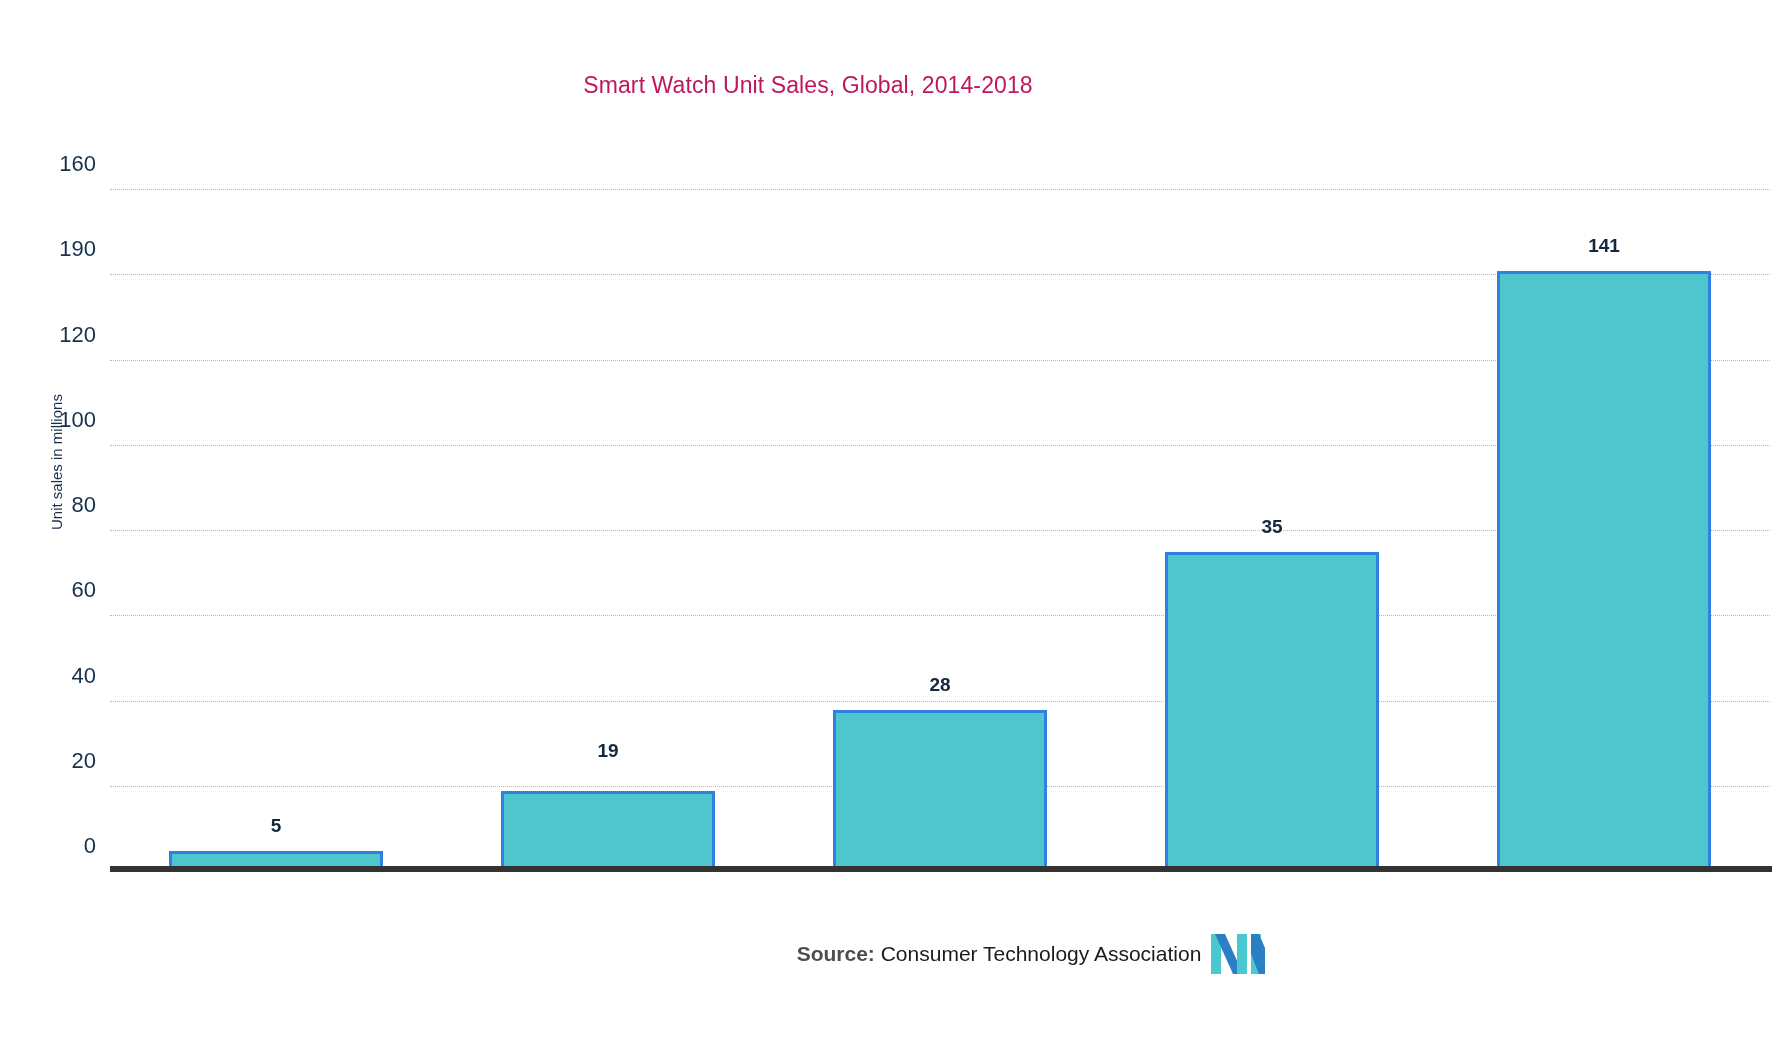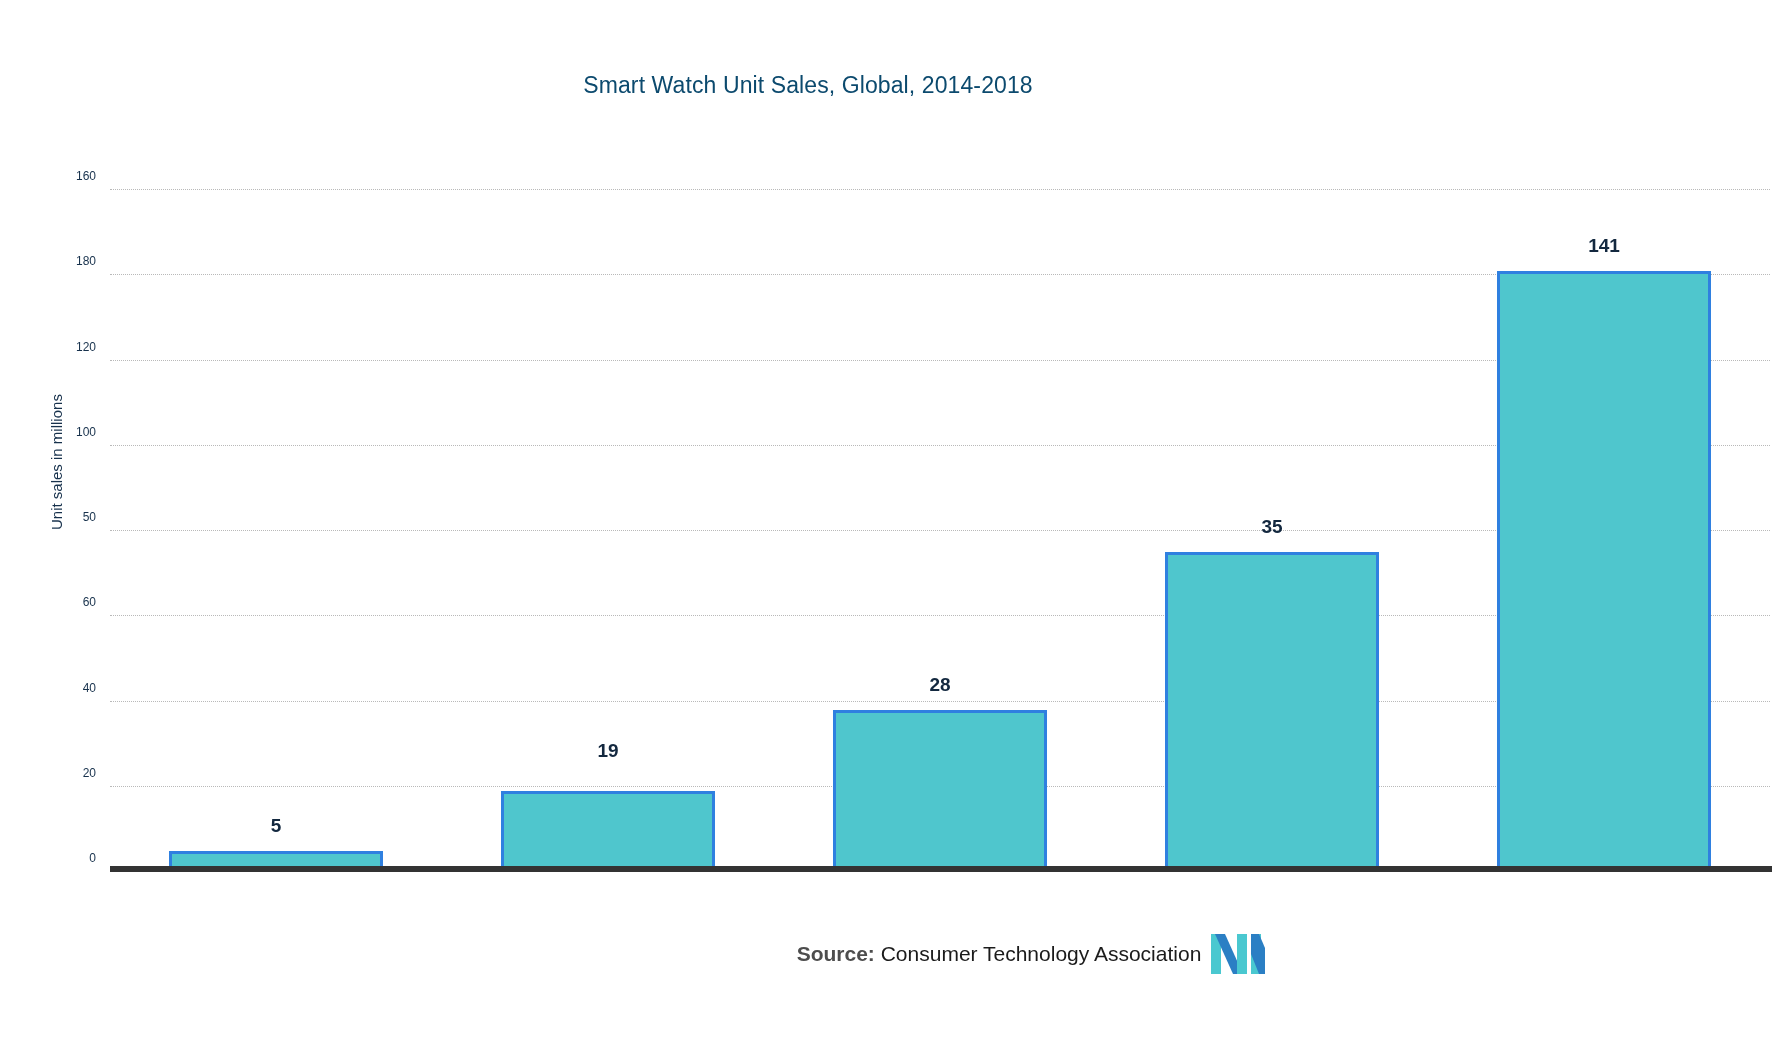--- a/index.html
+++ b/index.html
@@ -25,21 +25,21 @@
 
   
   .chart-title {
     position: absolute;
     left: 0;
     top: 72px;
     width: 1616px;
     text-align: center;
     font-size: 23px;
     font-weight: 400;
-    color: #0c4a6e;
+    color: #be185d;
     letter-spacing: 0.1px;
     font-family: "Liberation Sans", sans-serif;
   }
 
   
   #plot-area {
     position: absolute;
     left: 110px;
     top: 190px;
     width: 1660px;
@@ -52,21 +52,21 @@
     width: 100%;
     height: 0;
     border-top: 1px dotted #b9b9b9;
   }
 
   .y-tick-label {
     position: absolute;
     right: 100%;
     margin-right: 14px;
     transform: translateY(-50%);
-    font-size: 12px;
+    font-size: 22px;
     color: #17314c;
     white-space: nowrap;
     font-family: "Liberation Sans", sans-serif;
     margin-left: 16px;
   }
 
   #axis-line {
     position: absolute;
     left: 110px;
     top: 866px;
@@ -160,24 +160,24 @@
         <div class="gridline" style="bottom: 426.25px; border-top-color: rgb(185, 185, 185);"></div>
         <div class="gridline" style="bottom: 511.5px; border-top-color: rgb(185, 185, 185);"></div>
         <div class="gridline" style="bottom: 596.75px; border-top-color: rgb(185, 185, 185);"></div>
         <div class="gridline" style="bottom: 682px; border-top-color: rgb(185, 185, 185);"></div>
       </div>
     <div id="y-tick-labels">
         <div class="y-tick-label" style="bottom: 0px; color: rgb(23, 49, 76);">0</div>
         <div class="y-tick-label" style="bottom: 85.25px; color: rgb(23, 49, 76);">20</div>
         <div class="y-tick-label" style="bottom: 170.5px; color: rgb(23, 49, 76);">40</div>
         <div class="y-tick-label" style="bottom: 255.75px; color: rgb(23, 49, 76);">60</div>
-        <div class="y-tick-label" style="bottom: 341px; color: rgb(23, 49, 76);">50</div>
+        <div class="y-tick-label" style="bottom: 341px; color: rgb(23, 49, 76);">80</div>
         <div class="y-tick-label" style="bottom: 426.25px; color: rgb(23, 49, 76);">100</div>
         <div class="y-tick-label" style="bottom: 511.5px; color: rgb(23, 49, 76);">120</div>
-        <div class="y-tick-label" style="bottom: 596.75px; color: rgb(23, 49, 76);">180</div>
+        <div class="y-tick-label" style="bottom: 596.75px; color: rgb(23, 49, 76);">190</div>
         <div class="y-tick-label" style="bottom: 682px; color: rgb(23, 49, 76);">160</div>
       </div>
     <div id="bars">
         <div class="bar-group" style="left: 59px; width: 214px;">
           <div class="bar" style="height: 21.3125px; background: rgb(79, 198, 205); border-color: rgb(47, 128, 224);"></div>
           <div class="bar-value" style="bottom: 35.3125px;">5</div>
         </div>
         <div class="bar-group" style="left: 391px; width: 214px;">
           <div class="bar" style="height: 80.9875px; background: rgb(79, 198, 205); border-color: rgb(47, 128, 224);"></div>
           <div class="bar-value" style="bottom: 110px;">19</div>

